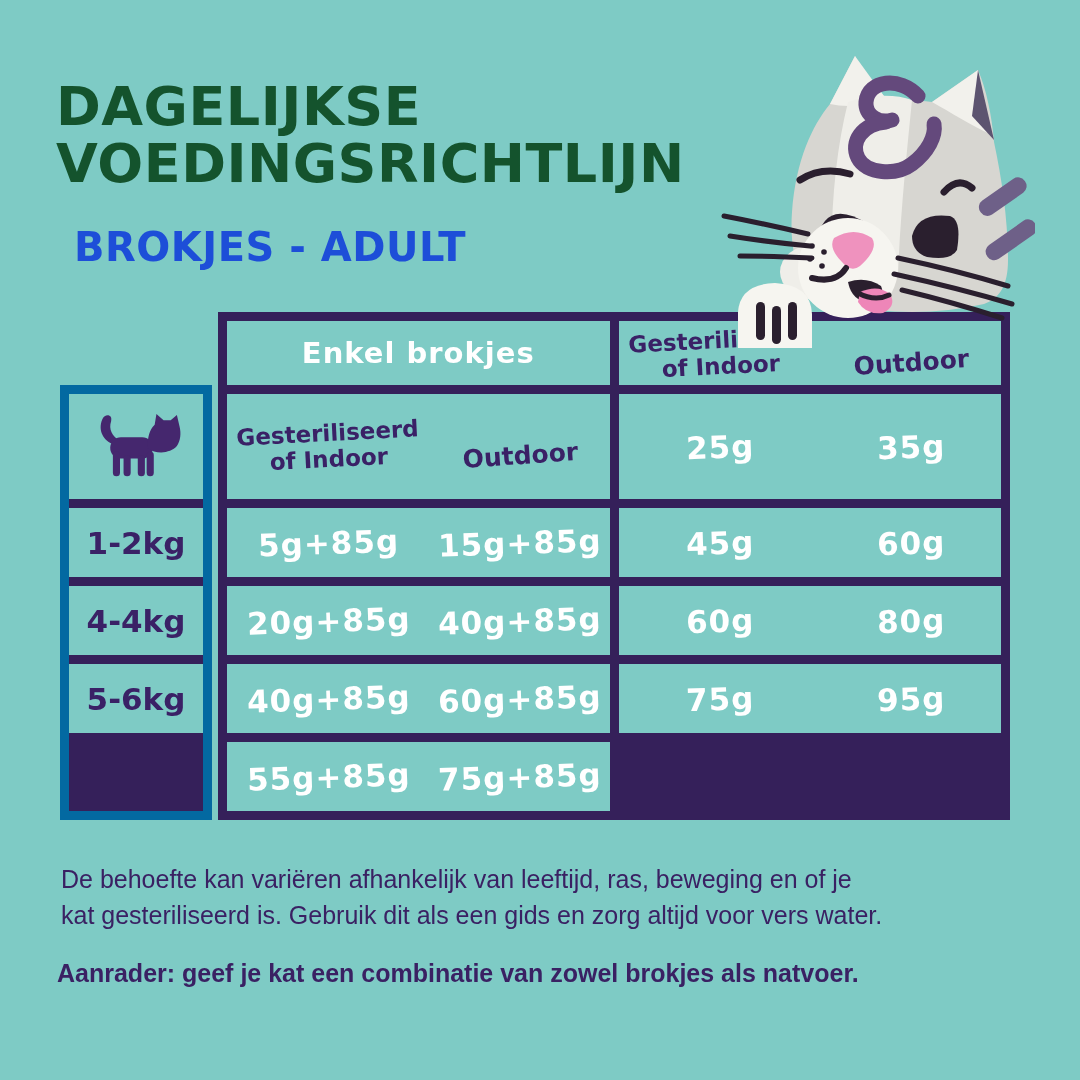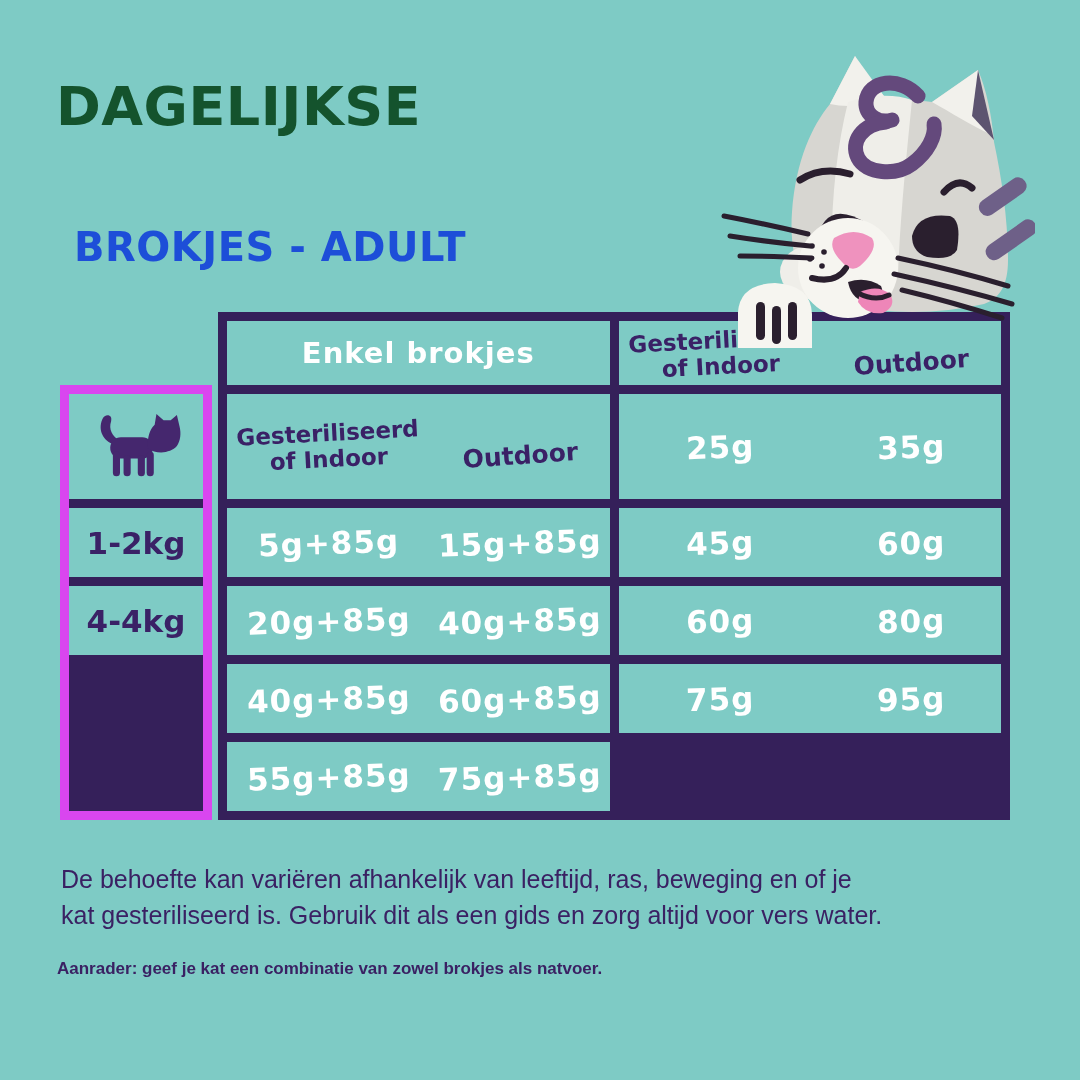--- a/index.html
+++ b/index.html
@@ -20,21 +20,21 @@
   .subtitle{
     position:absolute;left:56px;top:224px;
     color:#1d4ed8;
     font-weight:700;font-size:40px;letter-spacing:0.5px;margin-left:18px;
   }
   
   .cat{position:absolute;left:700px;top:40px;width:335px;height:310px;z-index:5;}
   
   .weights{
     position:absolute;left:60px;top:385px;width:152px;height:435px;
-    box-sizing:border-box;border:9px solid #d946ef;background:#35205A;
+    box-sizing:border-box;border:9px solid #0369a1;background:#35205A;
     display:grid;grid-template-rows:105px 69px 69px 69px 69px;row-gap:9px;
     z-index:1;
   }
   .maintable{
     position:absolute;left:218px;top:312px;width:792px;height:508px;
     box-sizing:border-box;border:9px solid #35205A;background:#35205A;
     display:grid;grid-template-columns:1fr 1fr;
     grid-template-rows:64px 105px 69px 69px 69px 69px;gap:9px;
     z-index:1;
   }
@@ -58,29 +58,30 @@
     display:inline-block;color:#FFFFFF;font-weight:700;font-size:31px;
     letter-spacing:1px;transform:rotate(-2deg);
   }
   .icon-cell svg{width:98px;height:80px;}
   
   .footer{
     position:absolute;left:57px;top:858px;width:980px;
     font-family:"Liberation Sans", sans-serif;color:#3A2163;
   }
   .note{margin:4px;font-size:25px;line-height:1.42;white-space:pre-line;}
-  .tip{margin:26px 0 16px 0;font-size:17px;font-weight:700;}
+  .tip{margin:26px 0 16px 0;font-size:25px;font-weight:700;}
 </style>
 </head>
 <body>
 
 <div class="canvas">
 
   <div class="title">
     <div>DAGELIJKSE</div>
+    <div>VOEDINGSRICHTLIJN</div>
   </div>
   <div class="subtitle">BROKJES - ADULT</div>
 
   <svg class="cat" viewBox="0 0 335 310">
 
     <path d="M92,172 C96,120 112,86 130,64 L155,16 C160,28 172,44 184,56
              C198,60 216,60 232,62 L278,30 C286,48 292,76 294,102
              C302,140 308,180 308,220 C308,245 300,258 284,264
              C250,272 210,274 178,270 C150,266 120,258 104,240
              C94,225 90,200 92,172 Z" fill="#D7D6D1"></path>
@@ -153,20 +154,21 @@
           <rect x="29" y="50" width="8" height="28" rx="4"></rect>
           <rect x="41" y="54" width="8" height="24" rx="4"></rect>
           <rect x="57" y="54" width="8" height="24" rx="4"></rect>
           <rect x="67" y="50" width="8" height="28" rx="4"></rect>
           <path d="M68,46 C68,34 70,26 76,20 L78,8 L86,15 L94,15 L101,9 L104,22 C106,30 105,38 101,44 C94,52 78,54 68,46 Z"></path>
         </g>
       </svg>
     </div>
     <div class="wcell">1-2kg</div>
     <div class="wcell">4-4kg</div>
+    <div class="wcell">5-6kg</div>
   </div>
 
   <div class="maintable">
     <div class="cell ghead">Enkel brokjes</div>
 
     <div class="cell sub">
       <span class="sh1">Gesteriliseerd
 of Indoor</span>
       <span class="sh2">Outdoor</span>
     </div>

